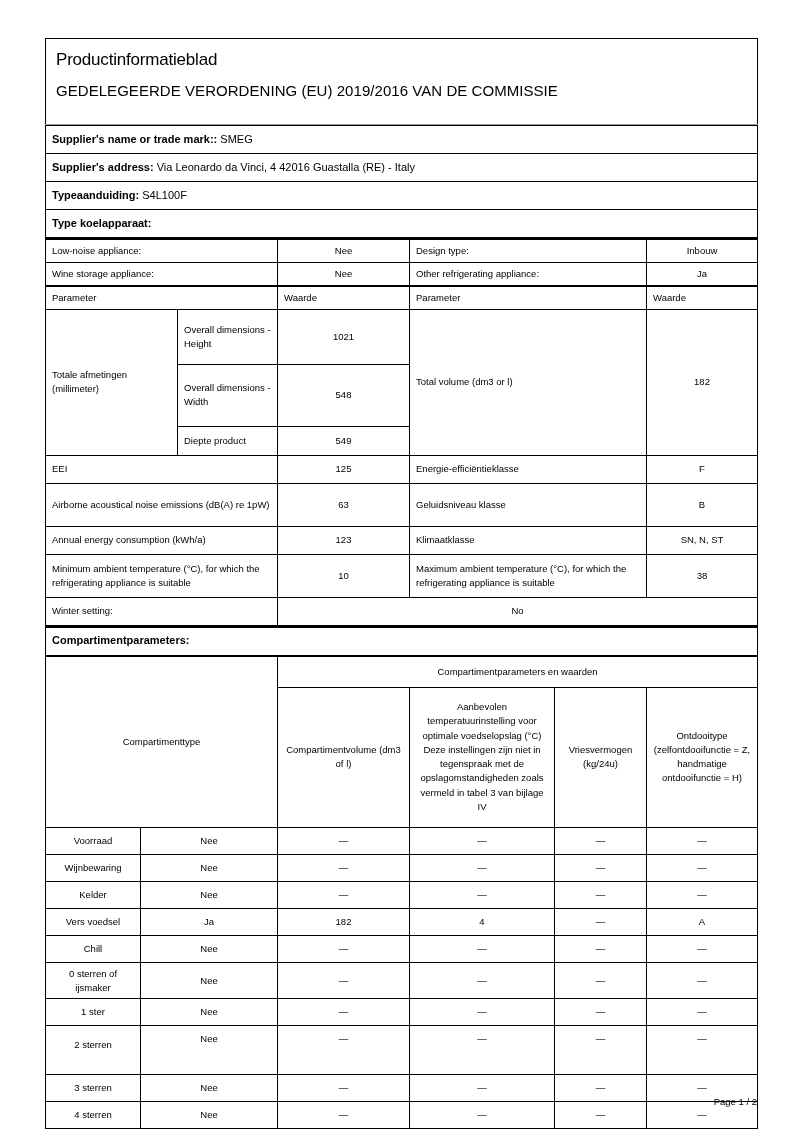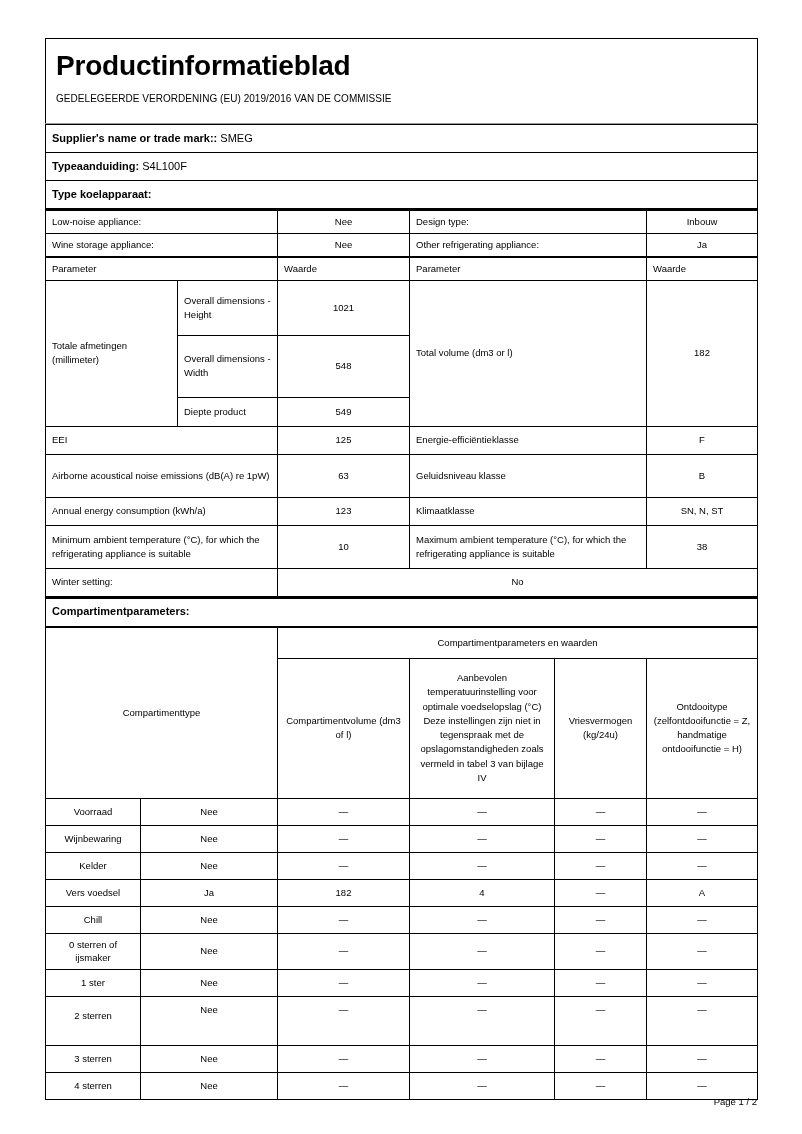--- a/index.html
+++ b/index.html
@@ -15,29 +15,29 @@
     position: relative;
     overflow: hidden;
   }
   .page {
     position: absolute;
     left: 45px;
     top: 38px;
     width: 712px;
   }
   .doc-title {
-    font-size: 28px;
-    font-weight: bold;
+    font-size: 17px;
+    font-weight: normal;
     letter-spacing: -0.2px;
     padding: 12px 0 10px 10px;
     line-height: 1.1;
   }
   .doc-subtitle {
-    font-size: 10px;
-    padding: 0 0 17px 10px;
+    font-size: 15px;
+    padding: 0 0 23px 10px;
     letter-spacing: 0.05px;
   }
   table {
     border-collapse: collapse;
     width: 712px;
     table-layout: fixed;
   }
   td {
     border: 1px solid #000000;
     font-size: 9.5px;
@@ -113,20 +113,23 @@
     </tbody>
   </table>
 
   <table>
     <colgroup>
         <col style="width:712px">
       </colgroup>
     <tbody>
       <tr>
         <td class="band band-tall"><span>Supplier's name or trade mark::</span> <span style="font-weight:normal">SMEG</span></td>
+      </tr>
+      <tr>
+        <td class="band band-tall"><span>Supplier's address:</span> <span style="font-weight:normal">Via Leonardo da Vinci, 4 42016 Guastalla (RE) - Italy</span></td>
       </tr>
       <tr>
         <td class="band band-tall"><span>Typeaanduiding:</span> <span style="font-weight:normal">S4L100F</span></td>
       </tr>
       <tr>
         <td class="band band-tall b-bot-thick">Type koelapparaat:</td>
       </tr>
     </tbody>
   </table>
 

